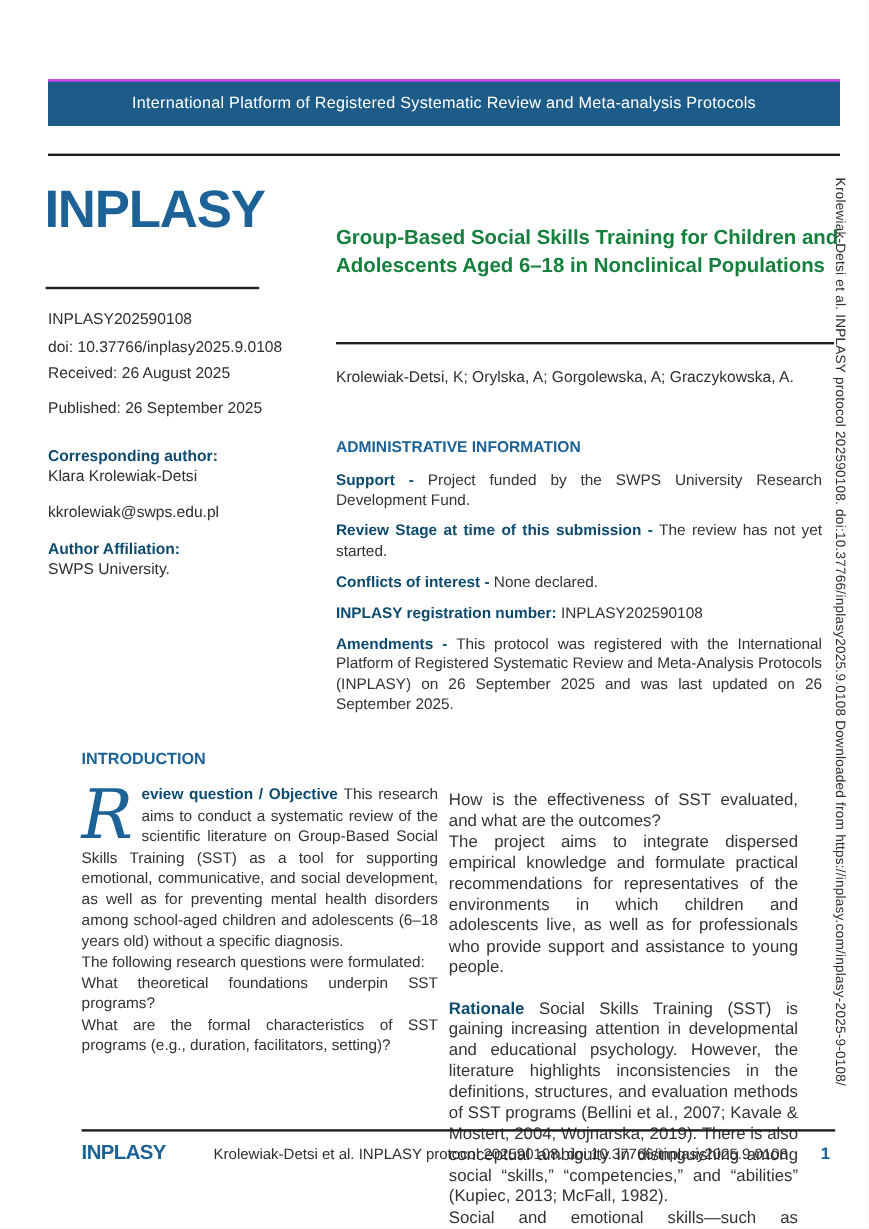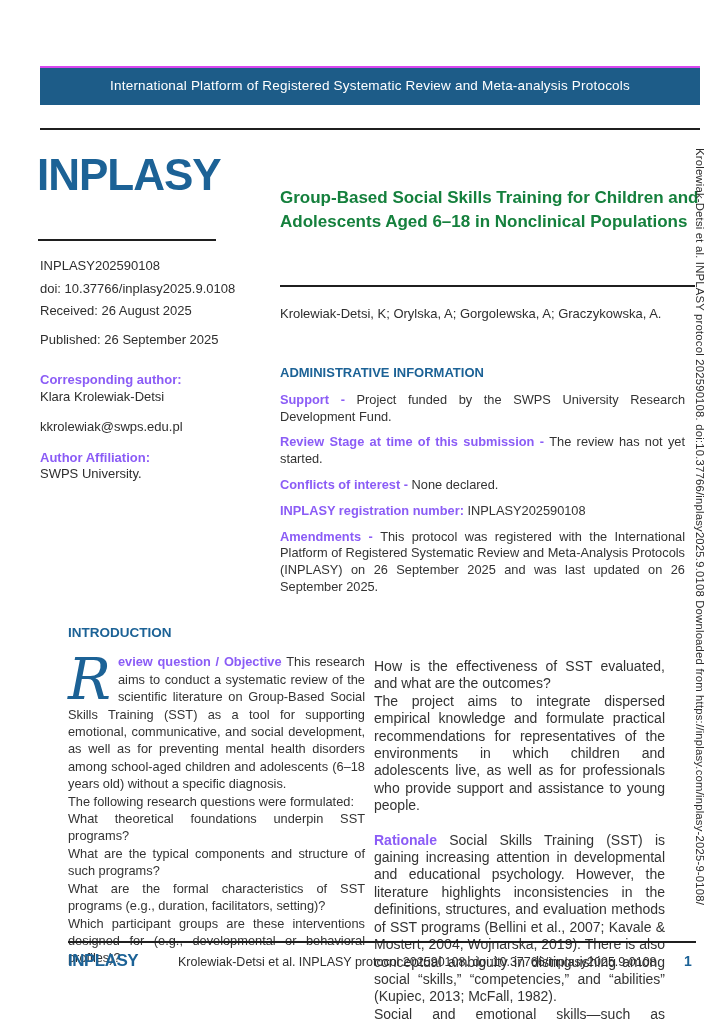--- a/index.html
+++ b/index.html
@@ -20,21 +20,21 @@
   .rule-logo{left:38px;top:239px;width:178px;}
   .rule-authors{left:280px;top:285px;width:415px;}
   .rule-footer{left:68px;top:941px;width:628px;}
   .logo{
     position:absolute;left:37px;top:150px;
     font-size:44px;font-weight:700;letter-spacing:-1px;color:#1c6296;
   }
   .meta{position:absolute;left:40px;top:255px;font-size:13px;line-height:22.5px;color:#2e2e2e;}
   .meta .pub{margin-top:6px;}
   .contact{position:absolute;left:40px;top:372px;font-size:13px;line-height:16.5px;color:#2e2e2e;}
-  .blue-bold{color:#8b5cf6;font-weight:700;}
+  .blue-bold{color:#0c4a6e;font-weight:700;}
   .contact .email{margin-top:14px;display:inline-block;text-decoration:none;color:#2e2e2e;}
   .contact .aff-label{margin-top:14px;}
   .title{
     position:absolute;left:280px;top:186px;width:424px;
     font-size:17px;font-weight:700;color:#15803d;line-height:24px;
   }
   .authors{position:absolute;left:280px;top:306px;width:420px;font-size:13px;color:#2e2e2e;}
   .admin{position:absolute;left:280px;top:365px;width:421px;font-size:12.8px;line-height:16.8px;}
   .admin h3{margin:0 0 10px 0;font-size:13px;color:#1c6296;}
   .admin p{margin:0 16px 9px 0;text-align:justify;}
@@ -100,23 +100,21 @@
     <p><span class="blue-bold">Amendments - </span><span>This protocol was registered with the International Platform of Registered Systematic Review and Meta-Analysis Protocols (INPLASY) on 26 September 2025 and was last updated on 26 September 2025.</span></p>
   </div>
 
   <div class="intro-left">
     <h3>INTRODUCTION</h3>
     <p>
       <span class="dropcap">R</span><span class="blue-bold">eview question / Objective </span><span>This research aims to conduct a systematic review of the scientific literature on Group-Based Social Skills Training (SST) as a tool for supporting emotional, communicative, and social development, as well as for preventing mental health disorders among school-aged children and adolescents (6–18 years old) without a specific diagnosis.</span>
     </p>
     <p>The following research questions were formulated:</p>
     <p>What theoretical foundations underpin SST programs?</p>
-    <p>What are the typical components and structure of such programs?</p>
     <p>What are the formal characteristics of SST programs (e.g., duration, facilitators, setting)?</p>
-    <p>Which participant groups are these interventions designed for (e.g., developmental or behavioral profiles)?</p>
   </div>
 
   <div class="intro-right">
     <p>How is the effectiveness of SST evaluated, and what are the outcomes?</p>
     <p>The project aims to integrate dispersed empirical knowledge and formulate practical recommendations for representatives of the environments in which children and adolescents live, as well as for professionals who provide support and assistance to young people.</p>
     <p class="gap"><span class="blue-bold">Rationale </span><span>Social Skills Training (SST) is gaining increasing attention in developmental and educational psychology. However, the literature highlights inconsistencies in the definitions, structures, and evaluation methods of SST programs (Bellini et al., 2007; Kavale &amp; Mostert, 2004; Wojnarska, 2019). There is also conceptual ambiguity in distinguishing among social “skills,” “competencies,” and “abilities” (Kupiec, 2013; McFall, 1982).</span></p>
     <p>Social and emotional skills—such as emotional recognition and regulation, effective communication, and active listening—are essential</p>
   </div>
 
   <div class="rule rule-footer"></div>

